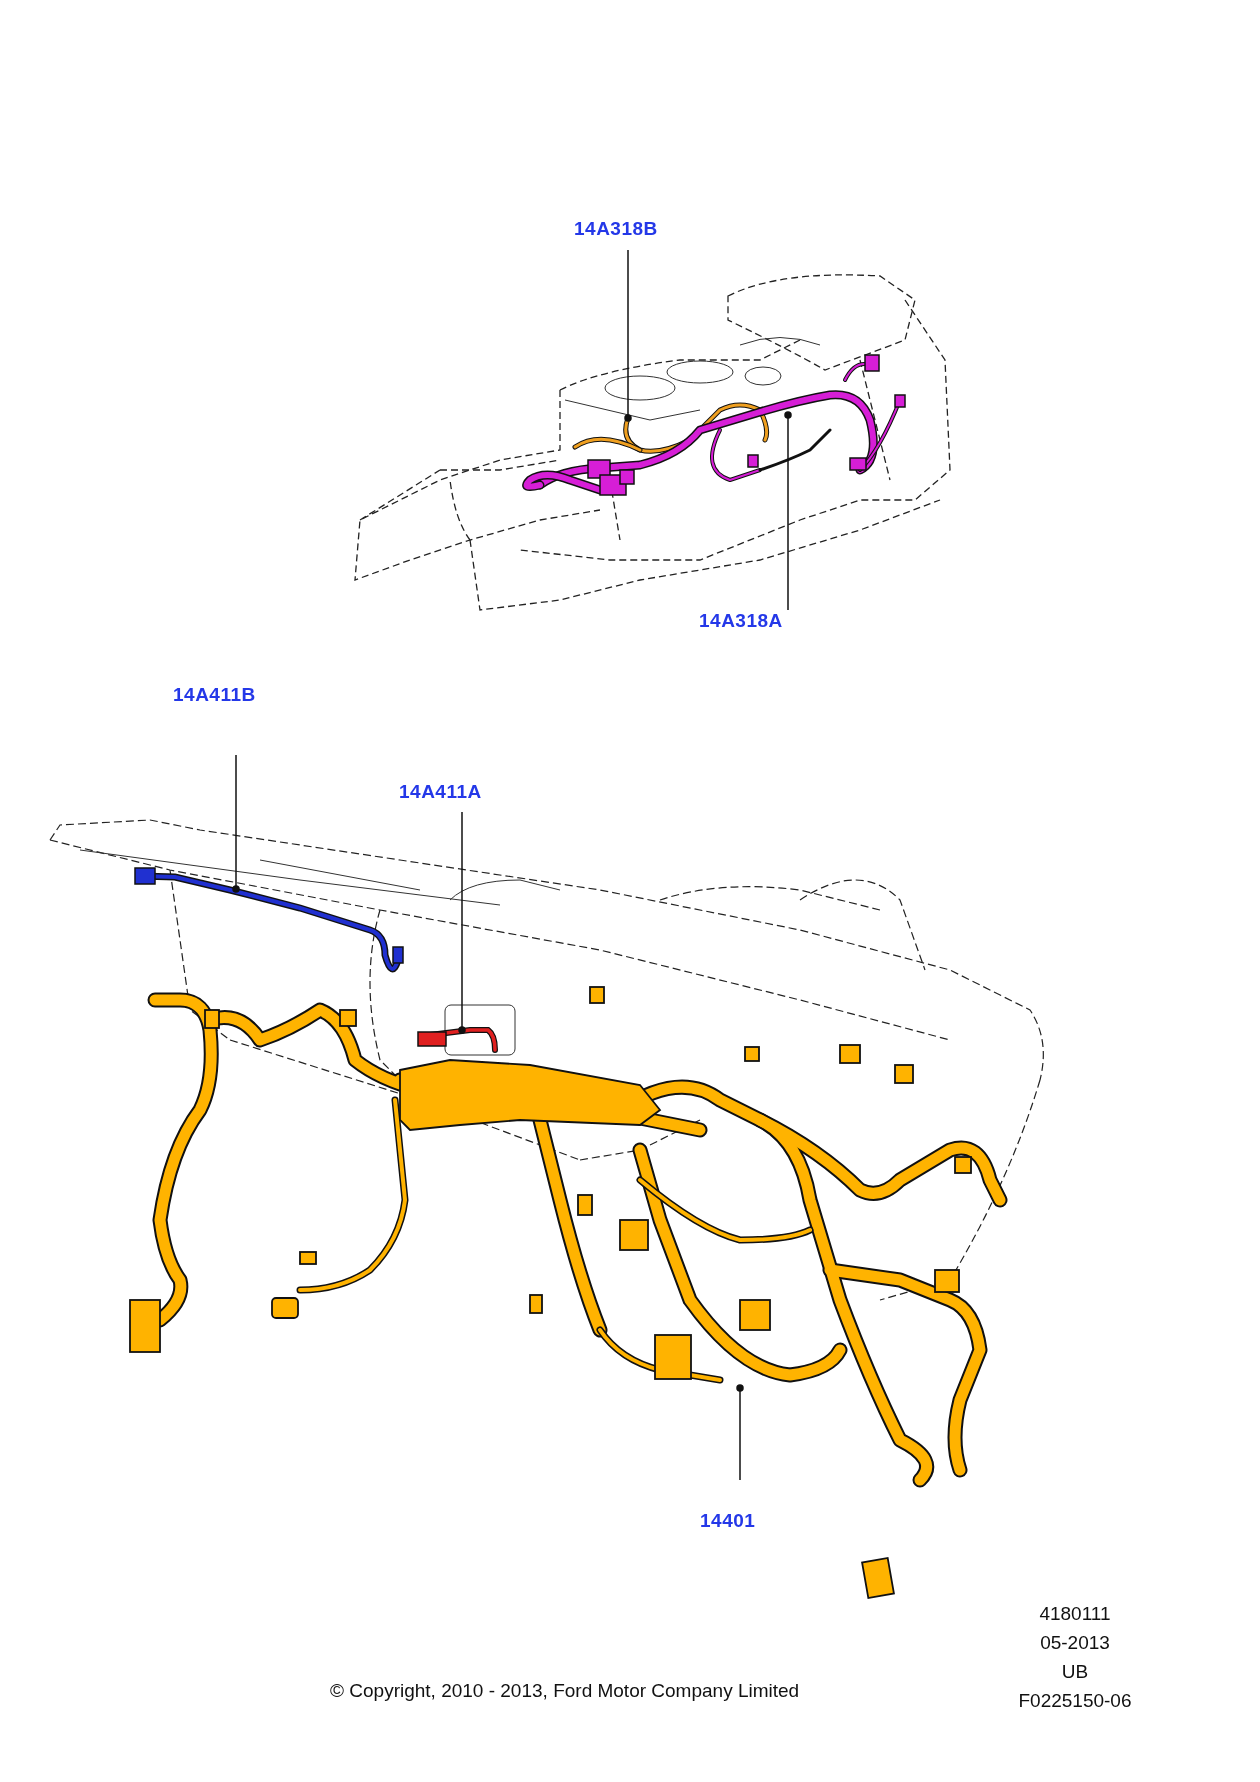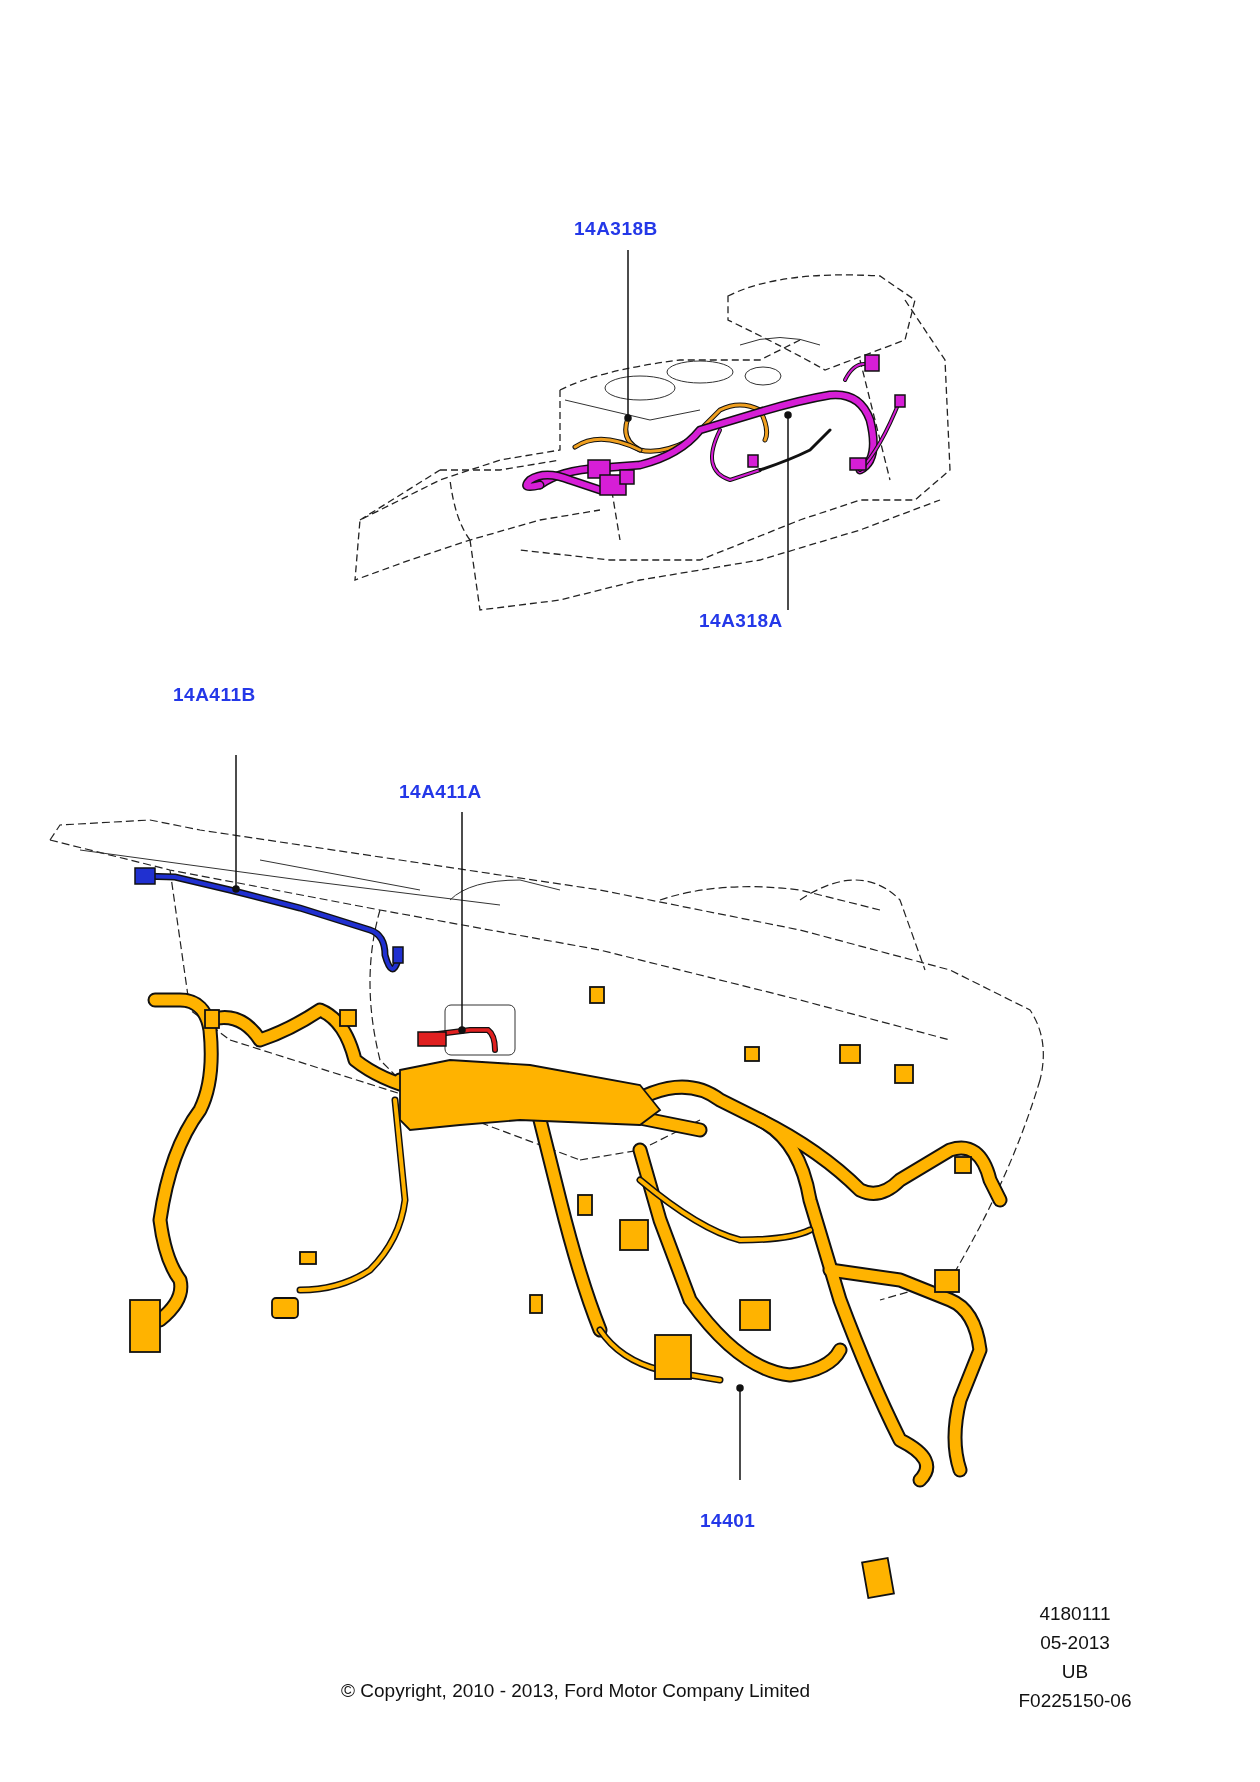--- a/index.html
+++ b/index.html
@@ -1,19 +1,19 @@
 <!DOCTYPE html>
 <html><head>
 <meta charset="utf-8">
 <style>
   html, body { margin:0; padding:0; background:#ffffff; }
   body { width:1260px; height:1782px; position:relative; overflow:hidden; font-family:"Liberation Sans", sans-serif; }
   .callout { position:absolute; font-family:"Liberation Sans", sans-serif; font-weight:bold; font-size:19px; color:#2438e8; letter-spacing:0.5px; white-space:nowrap; }
   .stamp { position:absolute; left:1000px; top:1588px; width:150px; text-align:center; font-size:19px; color:#111; line-height:29px;margin-top:11px; }
-  .copyright { position:absolute; left:330px; top:1680px; font-size:19px; color:#111; white-space:nowrap;margin-left:11px; }
+  .copyright { position:absolute; left:330px; top:1680px; font-size:19px; color:#111; white-space:nowrap; }
   svg { position:absolute; left:0; top:0; }
 </style>
 </head>
 <body>
 
 <svg width="1260" height="1782" viewBox="0 0 1260 1782">
 
   <g fill="none" stroke="#222" stroke-width="1.3" stroke-dasharray="7,4">
     <path d="M728 296 Q780 270 880 276 L915 300 L905 340 L825 370 Q790 350 728 320 Z"></path>
     <path d="M905 300 L945 360 L950 470 L915 500 L860 500 L800 520 L700 560 L610 560 L520 550"></path>

